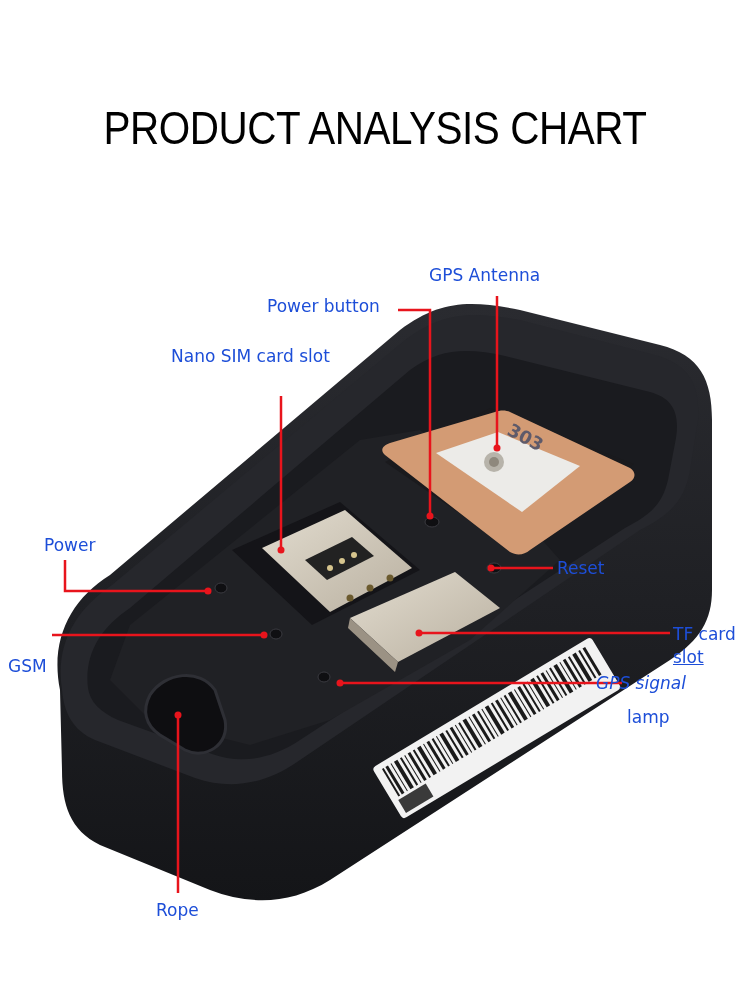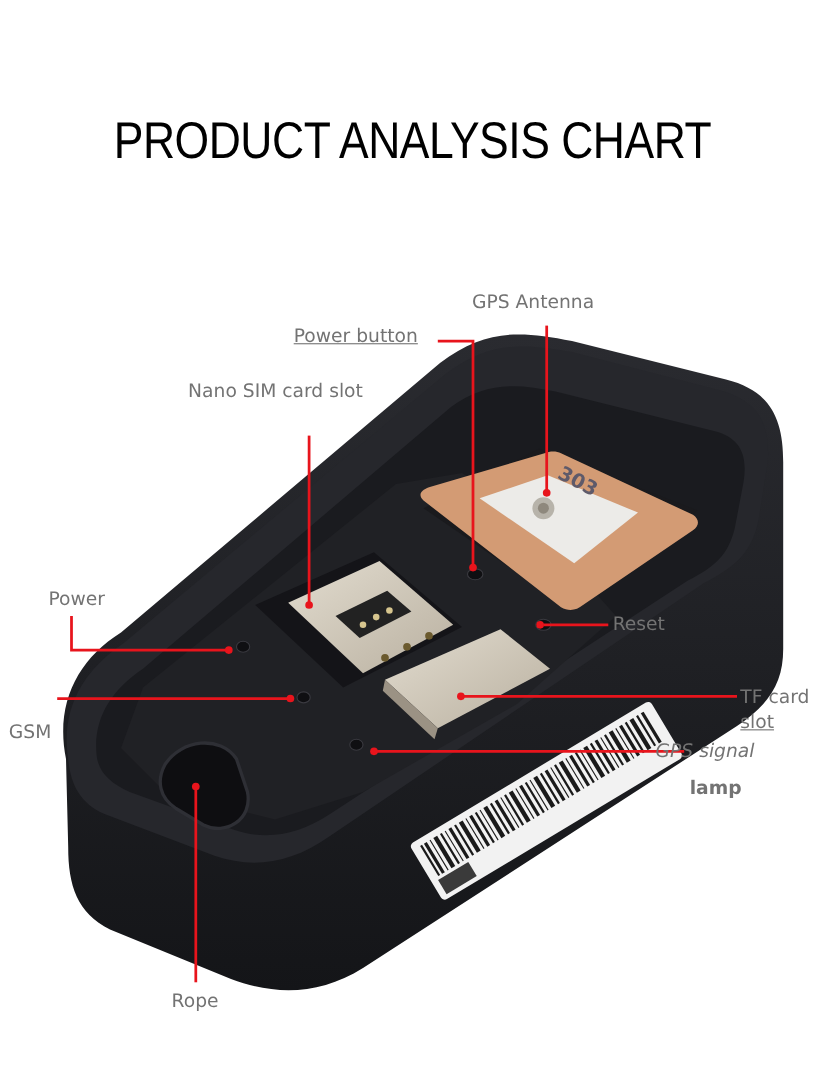--- a/index.html
+++ b/index.html
@@ -1,19 +1,19 @@
 <!DOCTYPE html>
 <html><head>
 <meta charset="utf-8">
 <style>
   html, body { margin:0; padding:0; background:#ffffff; }
   body { width:750px; height:981px; position:relative; overflow:hidden; font-family:"Liberation Sans", sans-serif; }
   .title { position:absolute; left:0; top:100px; width:750px; text-align:center; font-family:"Liberation Sans", sans-serif; font-size:47px; font-weight:400; color:#000; letter-spacing:-0.5px; transform:scaleX(0.86); transform-origin:center; }
   svg.art { position:absolute; left:0; top:0; }
-  .lbl { position:absolute; color:#737373; font-family:"DejaVu Sans", sans-serif; font-size:17px; line-height:20px; white-space:nowrap; }
+  .lbl { position:absolute; color:#1d4ed8; font-family:"DejaVu Sans", sans-serif; font-size:17px; line-height:20px; white-space:nowrap; }
 </style>
 </head>
 <body>
 
 <div class="title">PRODUCT ANALYSIS CHART</div>
 
 <svg class="art" width="750" height="981" viewBox="0 0 750 981">
   <defs>
     <linearGradient id="sideG" x1="0" y1="0" x2="0" y2="1">
       <stop offset="0" stop-color="#2a2b30"></stop>
@@ -150,22 +150,22 @@
     <circle cx="208" cy="591" r="3.5"></circle>
     <circle cx="264" cy="635" r="3.5"></circle>
     <circle cx="491" cy="568" r="3.5"></circle>
     <circle cx="419" cy="633" r="3.5"></circle>
     <circle cx="340" cy="683" r="3.5"></circle>
     <circle cx="178" cy="715" r="3.5"></circle>
   </g>
 </svg>
 
 <div class="lbl" style="left:429px; top:265px;">GPS Antenna</div>
-<div class="lbl" style="left:267px; top:296px;text-decoration:underline;">Power button</div>
+<div class="lbl" style="left:267px; top:296px;">Power button</div>
 <div class="lbl" style="left:171px; top:346px;text-align:center;">Nano SIM card slot</div>
 <div class="lbl" style="left:44px; top:535px;">Power</div>
 <div class="lbl" style="left:8px; top:656px;">GSM</div>
 <div class="lbl" style="left:557px; top:558px;text-align:right;">Reset</div>
 <div class="lbl" style="left:673px; top:624px;">TF card</div>
 <div class="lbl" style="left:673px; top:647px;text-decoration:underline;">slot</div>
 <div class="lbl" style="left:596px; top:673px;font-style:italic;">GPS signal</div>
-<div class="lbl" style="left:627px; top:707px;font-weight:bold;">lamp</div>
+<div class="lbl" style="left:627px; top:707px;">lamp</div>
 <div class="lbl" style="left:156px; top:900px;text-align:right;">Rope</div>
 
 </body></html>

